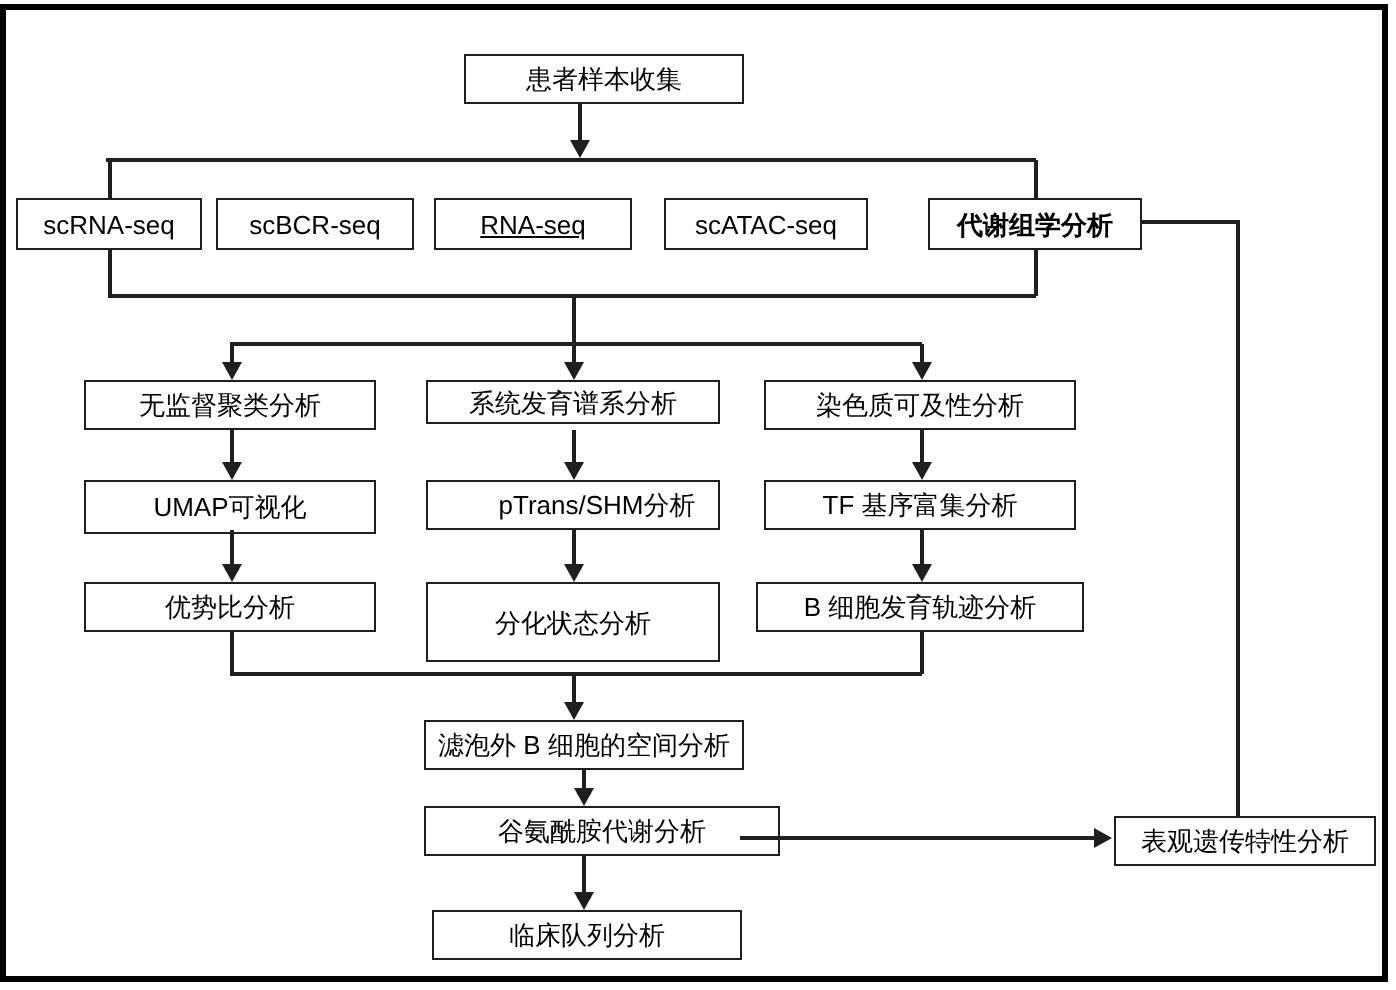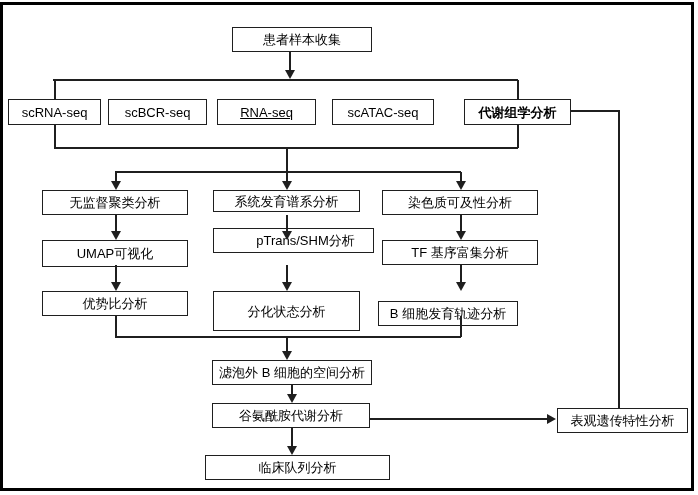--- a/index.html
+++ b/index.html
@@ -45,30 +45,30 @@
   <div class="node" style="left:108px;top:99px;width:99px;height:26px;">scBCR-seq</div>
   <div class="node" style="left:217px;top:99px;width:99px;height:26px;text-decoration:underline;">RNA-seq</div>
   <div class="node" style="left:332px;top:99px;width:102px;height:26px;">scATAC-seq</div>
   <div class="node" style="left:464px;top:99px;width:107px;height:26px;font-weight:bold;">代谢组学分析</div>
 
   <div class="node" style="left:42px;top:190px;width:146px;height:25px;">无监督聚类分析</div>
   <div class="node" style="left:213px;top:190px;width:147px;height:22px;">系统发育谱系分析</div>
   <div class="node" style="left:382px;top:190px;width:156px;height:25px;">染色质可及性分析</div>
 
   <div class="node" style="left:42px;top:240px;width:146px;height:27px;">UMAP可视化</div>
-  <div class="node" style="left:213px;top:228px;width:161px;height:25px;padding-left:24px;">pTrans/SHM分析</div>
+  <div class="node" style="left:213px;top:240px;width:147px;height:25px;padding-left:24px;">pTrans/SHM分析</div>
   <div class="node" style="left:382px;top:240px;width:156px;height:25px;">TF 基序富集分析</div>
 
   <div class="node" style="left:42px;top:291px;width:146px;height:25px;">优势比分析</div>
   <div class="node" style="left:213px;top:291px;width:147px;height:40px;">分化状态分析</div>
-  <div class="node" style="left:378px;top:301px;width:140px;height:25px;">B 细胞发育轨迹分析</div>
+  <div class="node" style="left:378px;top:291px;width:164px;height:25px;">B 细胞发育轨迹分析</div>
 
   <div class="node" style="left:212px;top:360px;width:160px;height:25px;">滤泡外 B 细胞的空间分析</div>
-  <div class="node" style="left:212px;top:403px;width:158px;height:25px;">谷氨酰胺代谢分析</div>
-  <div class="node" style="left:205px;top:455px;width:185px;height:25px;">临床队列分析</div>
+  <div class="node" style="left:212px;top:403px;width:178px;height:25px;">谷氨酰胺代谢分析</div>
+  <div class="node" style="left:216px;top:455px;width:155px;height:25px;">临床队列分析</div>
   <div class="node" style="left:557px;top:408px;width:131px;height:25px;">表观遗传特性分析</div>
 
   <div class="vline" style="left:289px;top:52px;height:19px;"></div>
   <div class="arr-d" style="left:285px;top:70px;"></div>
   <div class="hline" style="left:53px;top:79px;width:465px;"></div>
   <div class="vline" style="left:54px;top:80px;height:19px;"></div>
   <div class="vline" style="left:517px;top:80px;height:19px;"></div>
 
   <div class="vline" style="left:54px;top:125px;height:23px;"></div>
   <div class="vline" style="left:517px;top:125px;height:23px;"></div>

